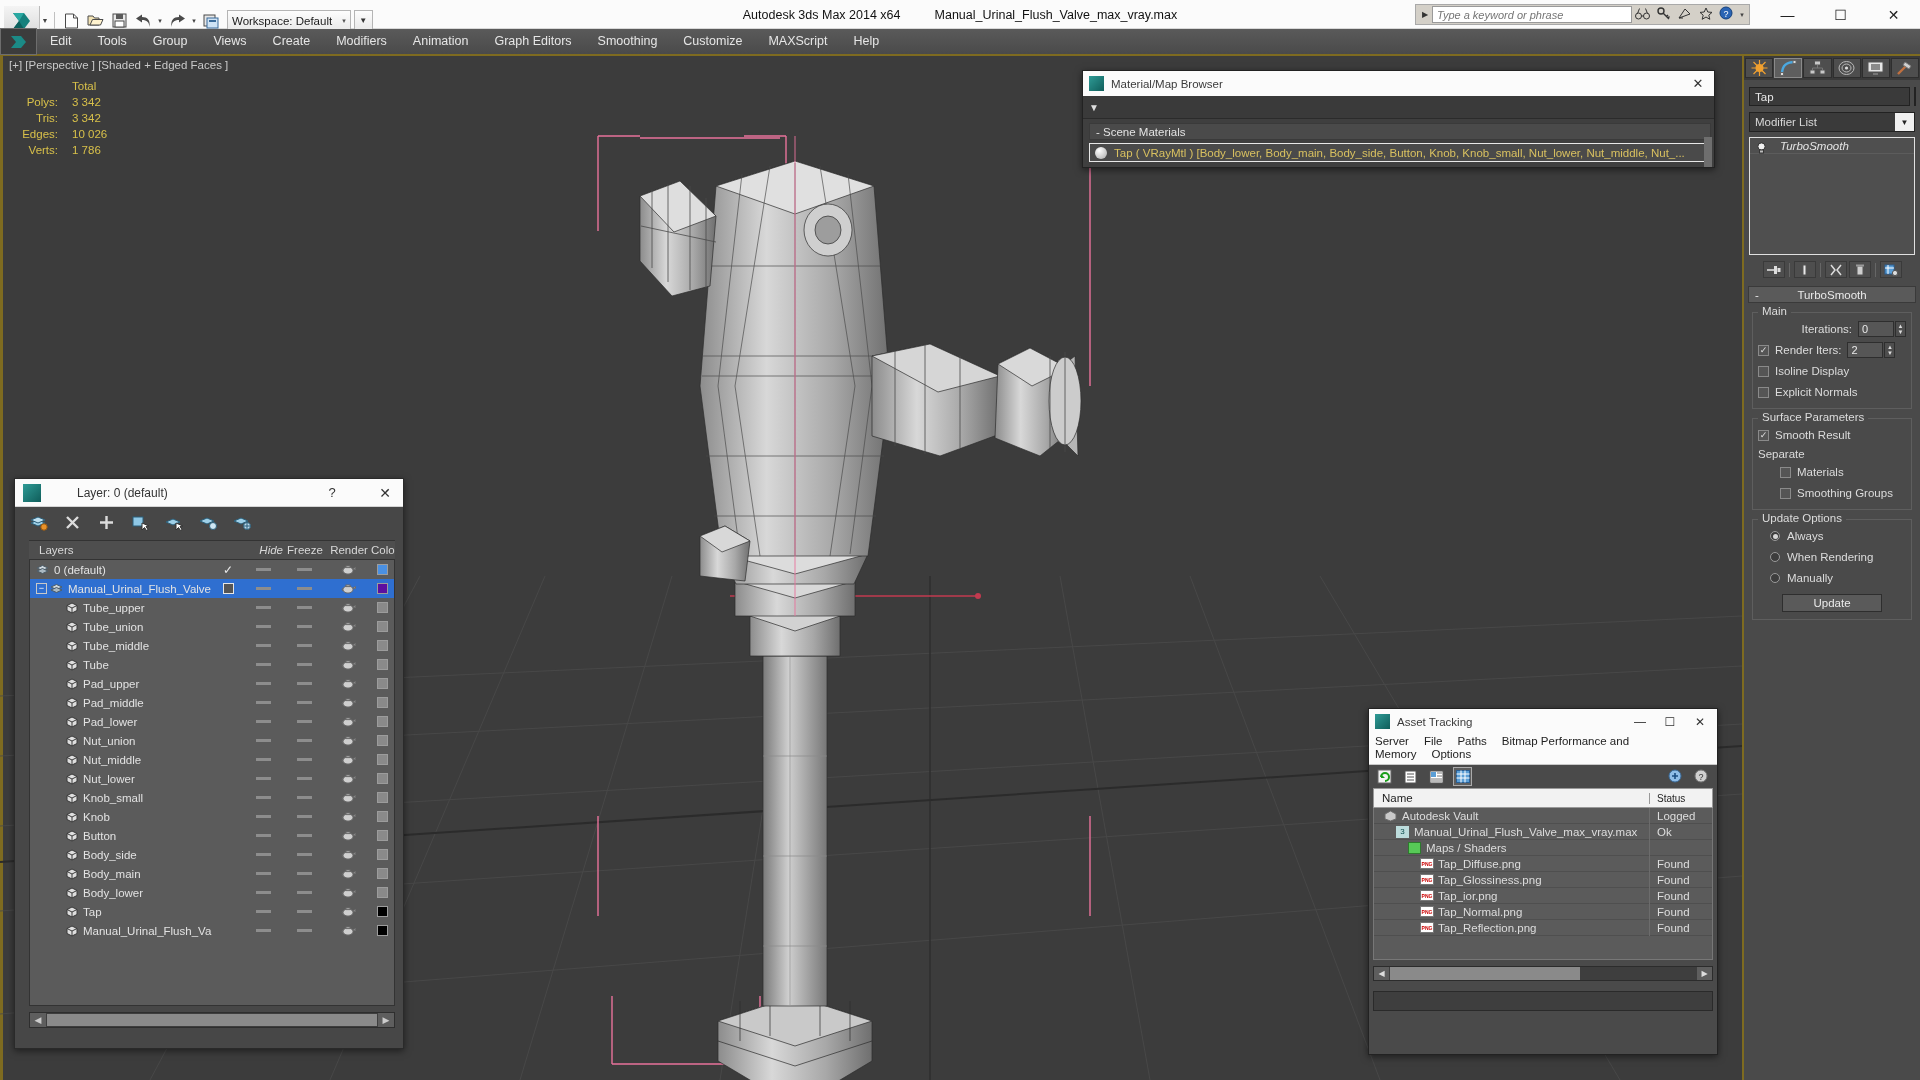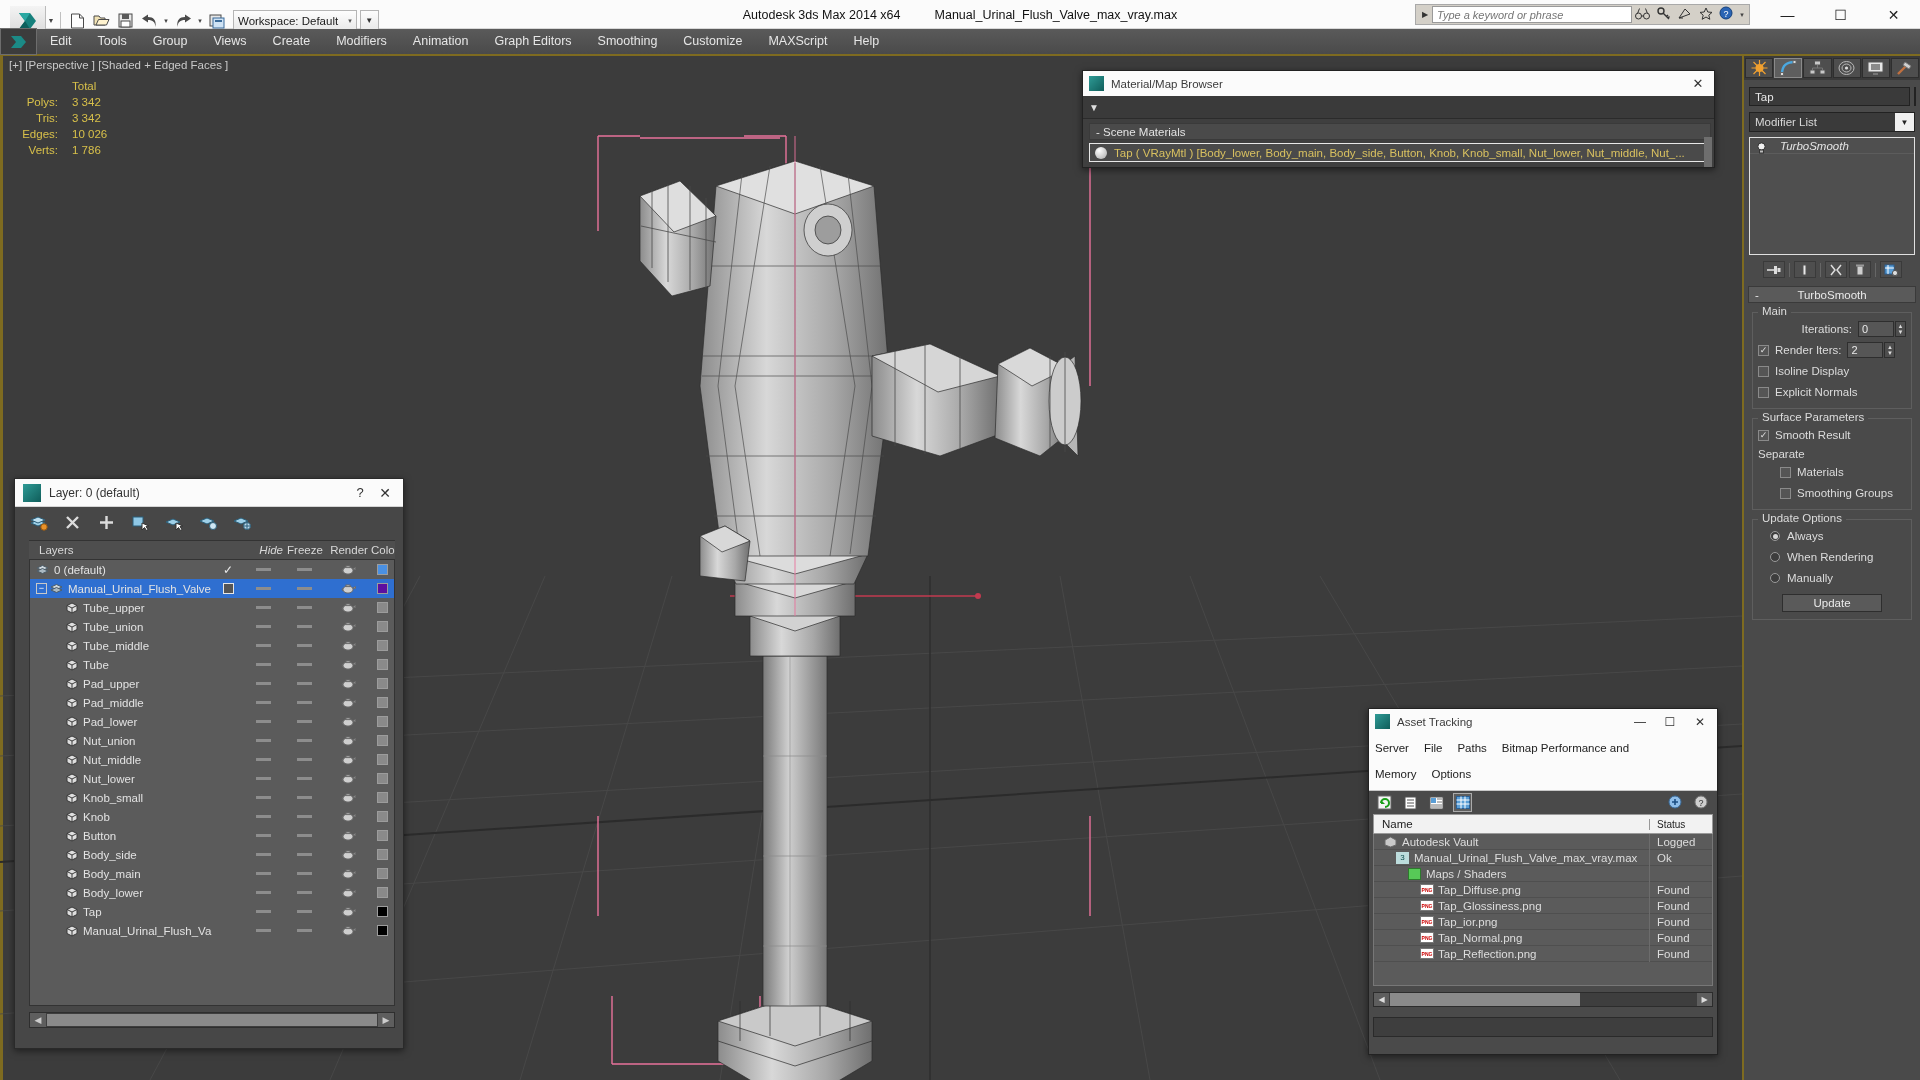--- a/index.html
+++ b/index.html
@@ -35,21 +35,21 @@
   .qsearch .arrow { width:14px; text-align:center; font-size:8px; color:#333; }
   .qsearch input {
     width:200px; height:17px; border:1px solid #9a9a9a; background:#fff;
     font-size:11px; font-style:italic; color:#777; padding:0 4px;
     font-family:"Liberation Sans", sans-serif;
   }
   .qsearch .qico { width:21px; text-align:center; font-size:13px; color:#333; }
 
   
   .qat {
-    position:absolute; left:10px; top:0; height:41px; display:flex; align-items:center;
+    position:absolute; left:4px; top:0; height:41px; display:flex; align-items:center;
   }
   .maxlogo {
     width:36px; height:29px; background:linear-gradient(#f4f4f4,#d9d9d9);
     border-right:1px solid #bbb; display:flex; align-items:center; justify-content:center;
   }
   .qat-sep { width:1px; height:18px; background:#c0c0c0; margin:0 4px; }
   .qat-btn {
     width:24px; height:23px; display:flex; align-items:center; justify-content:center;
     color:#3b3b3b; font-size:14px;
   }
@@ -98,21 +98,21 @@
   .stats td.lbl { text-align:right; width:56px; }
   .stats td.val { text-align:left; padding-left:8px; }
 
   
   .layer-dlg {
     position:absolute; left:14px; top:478px; width:390px; height:571px;
     background:#474747; border:1px solid #2a2a2a; box-shadow:0 2px 7px rgba(0,0,0,.5);
   }
   .layer-title {
     height:28px; background:#fbfbfb; display:flex; align-items:center;
-    padding:0 4px; border-bottom:1px solid #d5d5d5;
+    padding:0 4px; border-bottom:1px solid #d5d5d5;gap:28px;
   }
   .layer-title .ico { width:18px; height:18px; margin:0 8px 0 4px;
     background:linear-gradient(135deg,#2f9b96,#0f5d5a); }
   .layer-title .txt { font-size:12px; color:#333; flex:1; }
   .layer-title .q { width:22px; text-align:center; font-size:13px; color:#333; }
   .layer-title .x { width:28px; text-align:center; font-size:14px; color:#333; }
   .layer-tools {
     height:30px; background:#474747; display:flex; align-items:center; padding-left:14px; gap:15px;
   }
   .ltool { width:19px; height:19px; display:flex; align-items:center; justify-content:center; }
@@ -200,21 +200,21 @@
     position:absolute; left:1368px; top:708px; width:350px; height:347px;
     background:#4a4a4a; border:1px solid #222; box-shadow:0 2px 7px rgba(0,0,0,.5);
   }
   .at-title { height:25px; background:#fbfbfb; display:flex; align-items:center; padding:0 2px; }
   .at-title .ico { width:15px; height:15px; margin:0 7px 0 4px;
     background:linear-gradient(135deg,#2f9b96,#0f5d5a); }
   .at-title .txt { font-size:11.5px; color:#3b3b3b; flex:1; }
   .at-title .wb { width:30px; text-align:center; font-size:12px; color:#333; }
   .at-menu {
     background:#fbfbfb; padding:1px 0 3px 6px; font-size:11.5px; color:#222;
-    line-height:26px; border-bottom:1px solid #c8c8c8;
+    line-height:13px; border-bottom:1px solid #c8c8c8;
   }
   .at-menu span { margin-right:15px; }
   .at-tools { height:23px; background:#4a4a4a; display:flex; align-items:center; padding:0 6px; gap:7px; }
   .at-tool { width:19px; height:19px; display:flex; align-items:center; justify-content:center;
              font-size:11px; color:#eee; }
   .at-tool.act { border:1px solid #aaa; background:#5d5d5d; }
   .at-spacer { flex:1; }
   .at-head { display:flex; height:20px; background:#f2f2f2; border:1px solid #999;
              margin:0 4px; align-items:center; }
   .at-head .n { flex:1; padding-left:8px; font-size:11.5px; color:#222; }

